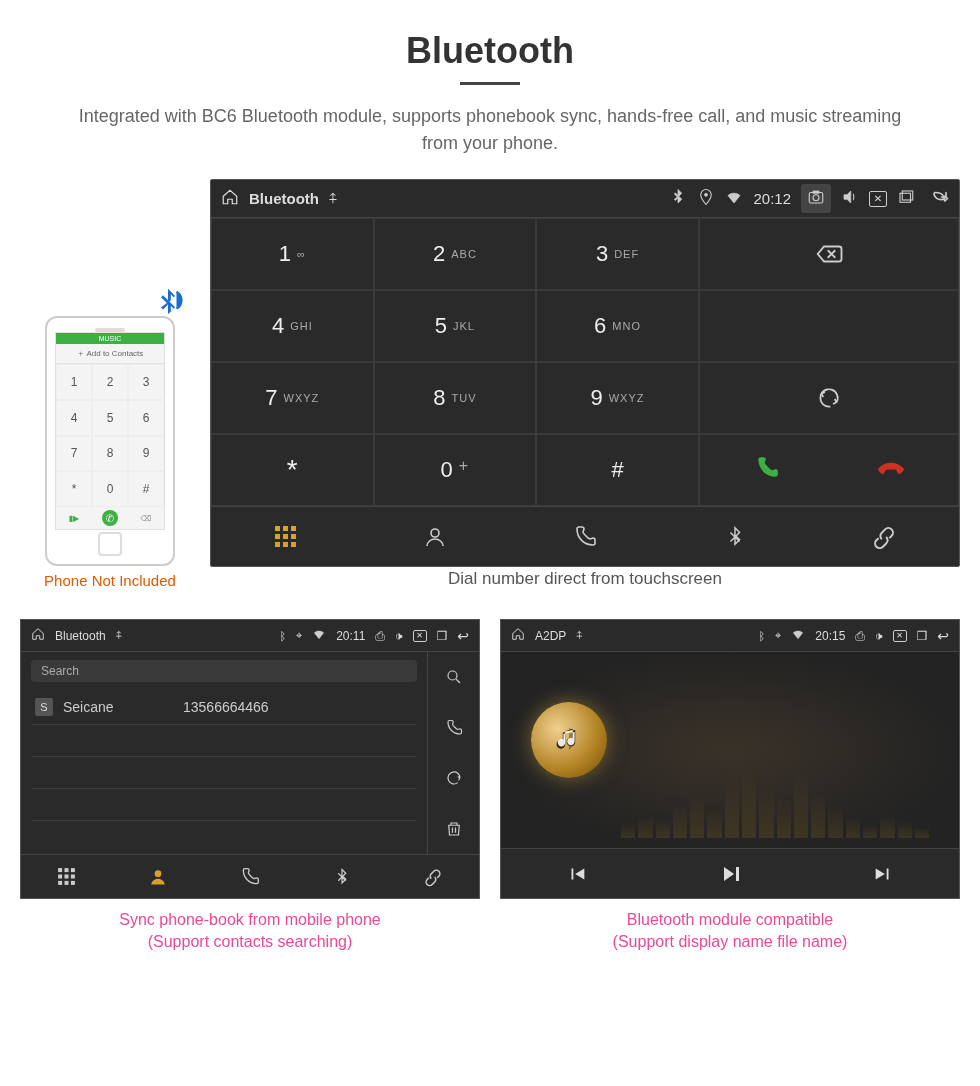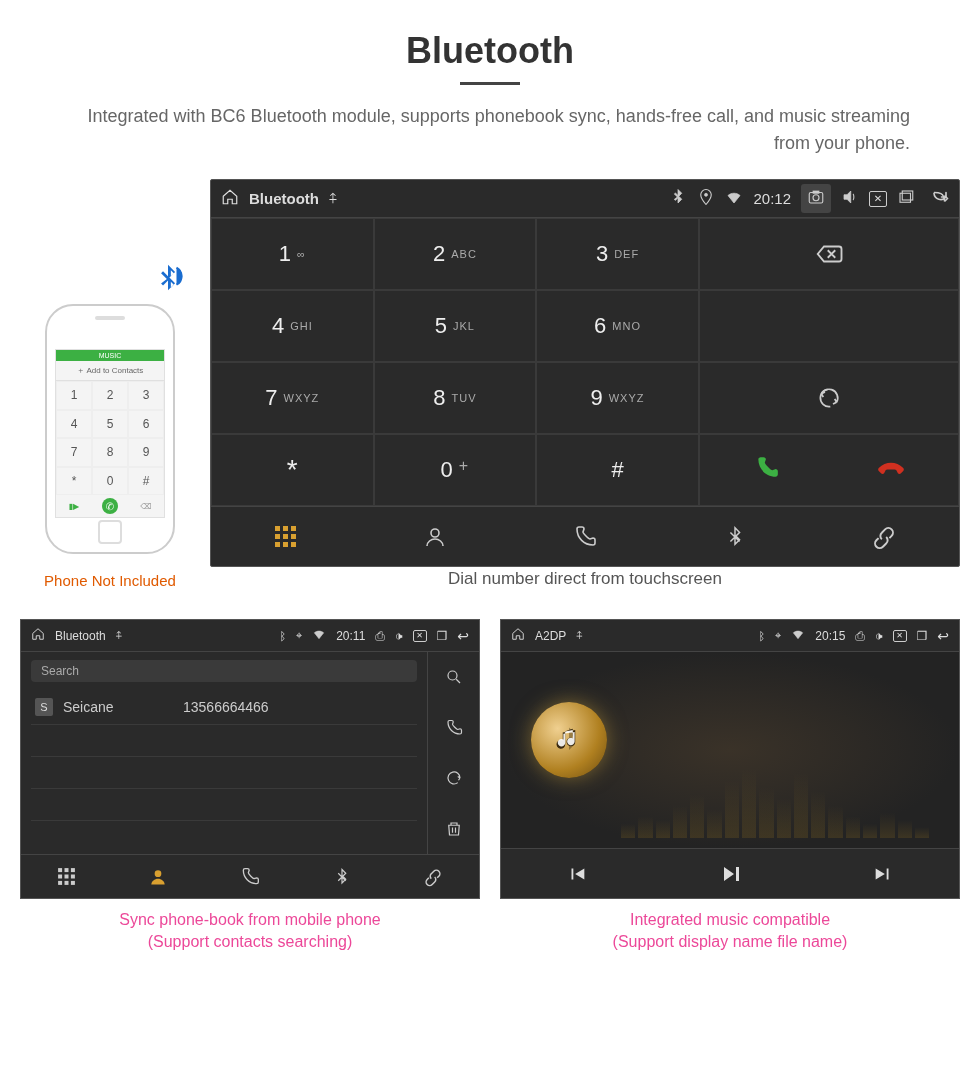--- a/index.html
+++ b/index.html
@@ -1,20 +1,20 @@
 <!DOCTYPE html>
 <html><head>
 <meta charset="utf-8">
 <style>
   *{box-sizing:border-box;margin:0;padding:0;font-family:Arial,Helvetica,sans-serif}
   body{width:980px;background:#fff;color:#444}
   .wrap{padding:30px 10px 40px}
   h1{text-align:center;font-size:36px;font-weight:700;color:#333}
   .ul{width:60px;height:3px;background:#444;margin:10px auto 18px}
-  .desc{text-align:right;font-size:18px;color:#666;line-height:1.5;padding:0 60px}
+  .desc{text-align:center;font-size:18px;color:#666;line-height:1.5;padding:0 60px}
   .red{color:#e05a00;text-align:center;font-size:18px;margin-top:6px}
   .row1{display:flex;align-items:flex-end;gap:10px;margin-top:22px;padding:0 10px}
   .phone-col{width:180px;text-align:center}
   .phone-note{color:#e05a00;font-size:15px;margin-top:6px}
   .headunit{flex:1;background:#2a2a2a;border:1px solid #555;border-radius:2px;color:#ccc;overflow:hidden}
   .statusbar{display:flex;align-items:center;height:38px;padding:0 10px;font-size:15px;color:#ddd;border-bottom:1px solid #444;gap:10px}
   .statusbar .spacer{flex:1}
   .statusbar svg,.statusbar .ico{width:18px;height:18px;fill:#ccc;stroke:#ccc}
   .statusbar .ico-box{border:1.5px solid #ccc;width:18px;height:16px;display:inline-flex;align-items:center;justify-content:center;font-size:10px;border-radius:2px}
   .dialpad{display:grid;grid-template-columns:repeat(3,1fr) 1.6fr;grid-auto-rows:72px}
@@ -39,21 +39,21 @@
   .contacts-right>div{flex:1;display:flex;align-items:center;justify-content:center;cursor:pointer}
   .music-body{flex:1;display:flex;flex-direction:column;align-items:center;justify-content:center;position:relative;background:radial-gradient(ellipse at center,#3a3228 0%,#232323 70%)}
   .album{width:76px;height:76px;border-radius:50%;background:radial-gradient(circle at 35% 35%,#f0d090,#b08020 60%,#6a4a10);display:flex;align-items:center;justify-content:center;position:absolute;left:30px;top:50px;box-shadow:0 0 20px rgba(200,160,60,.5)}
   .song{color:#ddd;font-size:14px;position:absolute;top:26px;left:0;right:0;text-align:center}
   .eq{position:absolute;bottom:10px;left:120px;right:30px;height:80px;display:flex;align-items:flex-end;gap:3px}
   .eq span{flex:1;background:linear-gradient(to top,#8a6a20,rgba(138,106,32,0) 90%);opacity:.25}
   .music-controls{display:flex;height:50px;border-top:1px solid #444}
   .music-controls>div{flex:1;display:flex;align-items:center;justify-content:center;cursor:pointer}
   .cap2{text-align:center;font-size:16px;color:#ec4899;margin-top:10px;line-height:1.4}
   
-  .phone-frame{width:130px;height:250px;margin:12px auto;background:#fff;border:2px solid #ccc;border-radius:28px;padding:43px 8px 34px;position:relative}
+  .phone-frame{width:130px;height:250px;margin:0 auto;background:#fff;border:2px solid #ccc;border-radius:12px;padding:14px 8px 34px;position:relative}
   .phone-frame::before{content:"";position:absolute;top:10px;left:50%;transform:translateX(-50%);width:30px;height:4px;background:#ddd;border-radius:2px}
   .phone-frame::after{content:"";position:absolute;bottom:8px;left:50%;transform:translateX(-50%);width:20px;height:20px;border:2px solid #ddd;border-radius:4px}
   .phone-screen{width:100%;height:100%;background:#f4f4f4;border:1px solid #e0e0e0;font-size:8px;color:#666;display:flex;flex-direction:column}
   .phone-screen .ph-top{background:#3cb043;color:#fff;padding:2px 4px;font-size:7px}
   .phone-screen .ph-add{padding:4px;border-bottom:1px solid #e0e0e0;font-size:8px}
   .phone-screen .ph-pad{flex:1;display:grid;grid-template-columns:repeat(3,1fr);grid-auto-rows:1fr}
   .phone-screen .ph-pad>div{display:flex;align-items:center;justify-content:center;font-size:12px;color:#555;border:.5px solid #eee}
   .phone-screen .ph-bot{display:flex;height:22px}
   .phone-screen .ph-bot>div{flex:1;display:flex;align-items:center;justify-content:center}
   .bt-float{position:absolute;top:-30px;right:-10px;font-size:28px;color:#1a6dd0}
@@ -434,18 +434,18 @@
               </svg>
             </div>
           <div>
               <svg viewBox="0 0 24 24" width="22" height="22">
                 <path fill="#ddd" d="M16 6h2v12h-2zM4 6v12l10-6z"></path>
               </svg>
             </div>
         </div>
       </div>
       <div class="cap2">
-        <div>Integrated music compatible</div>
+        <div>Bluetooth module compatible</div>
         <div>(Support display name file name)</div>
       </div>
     </div>
   </div>
 </div>
 
 </body></html>

